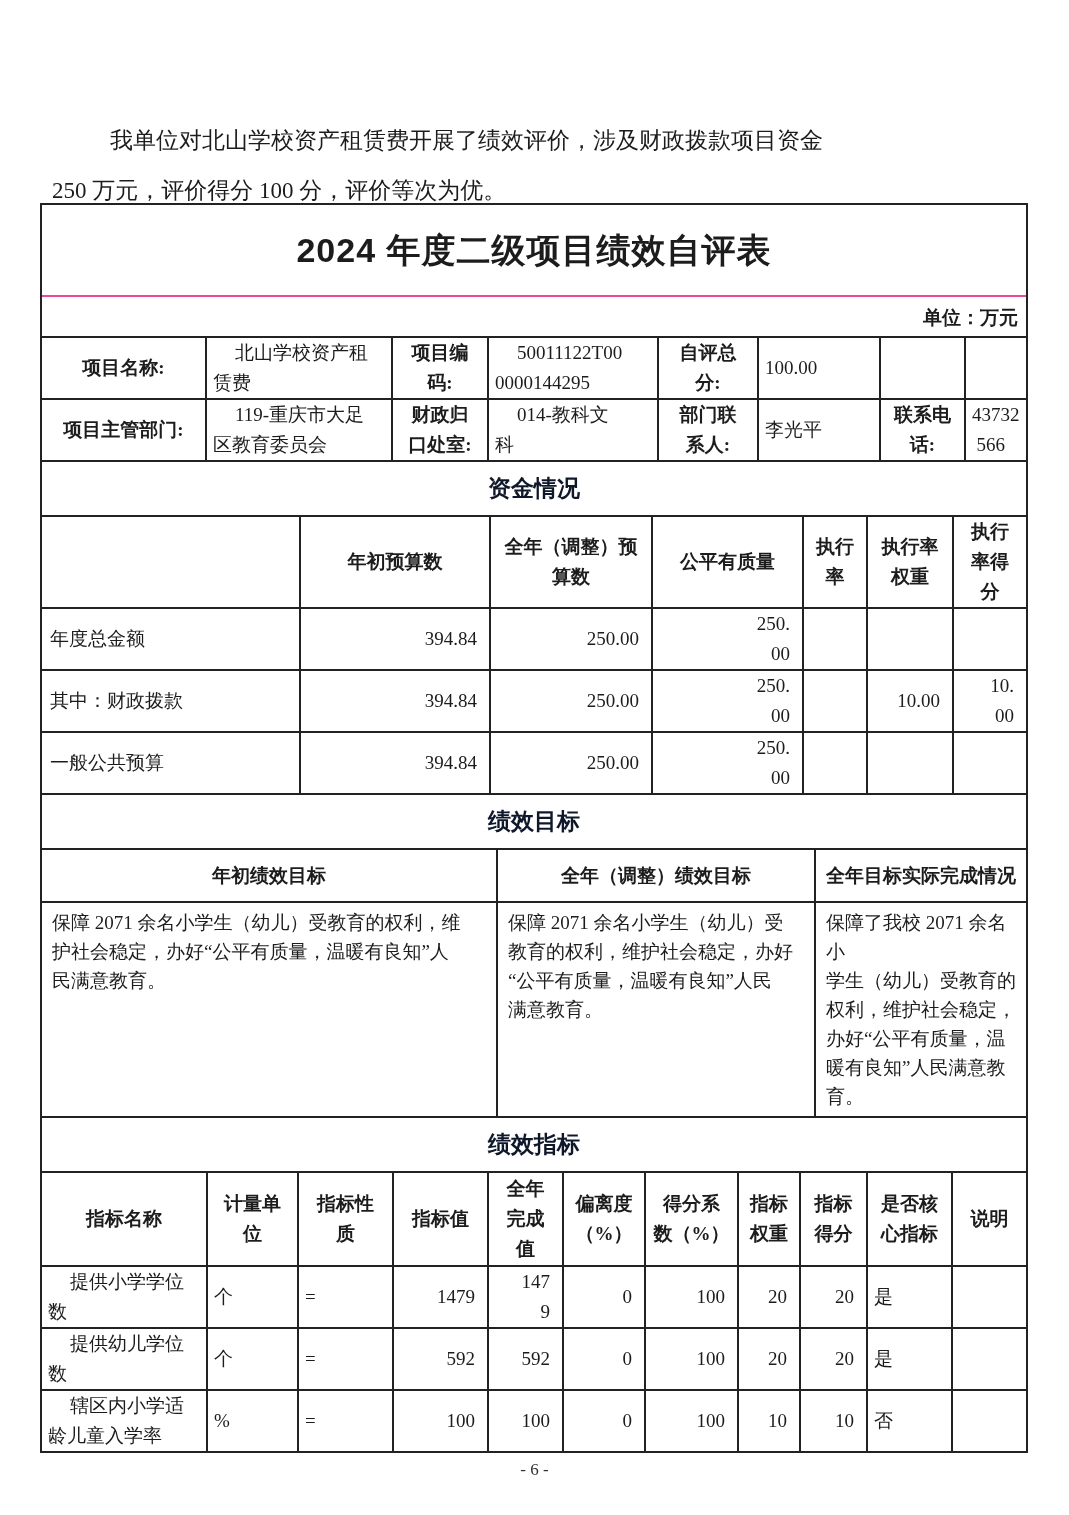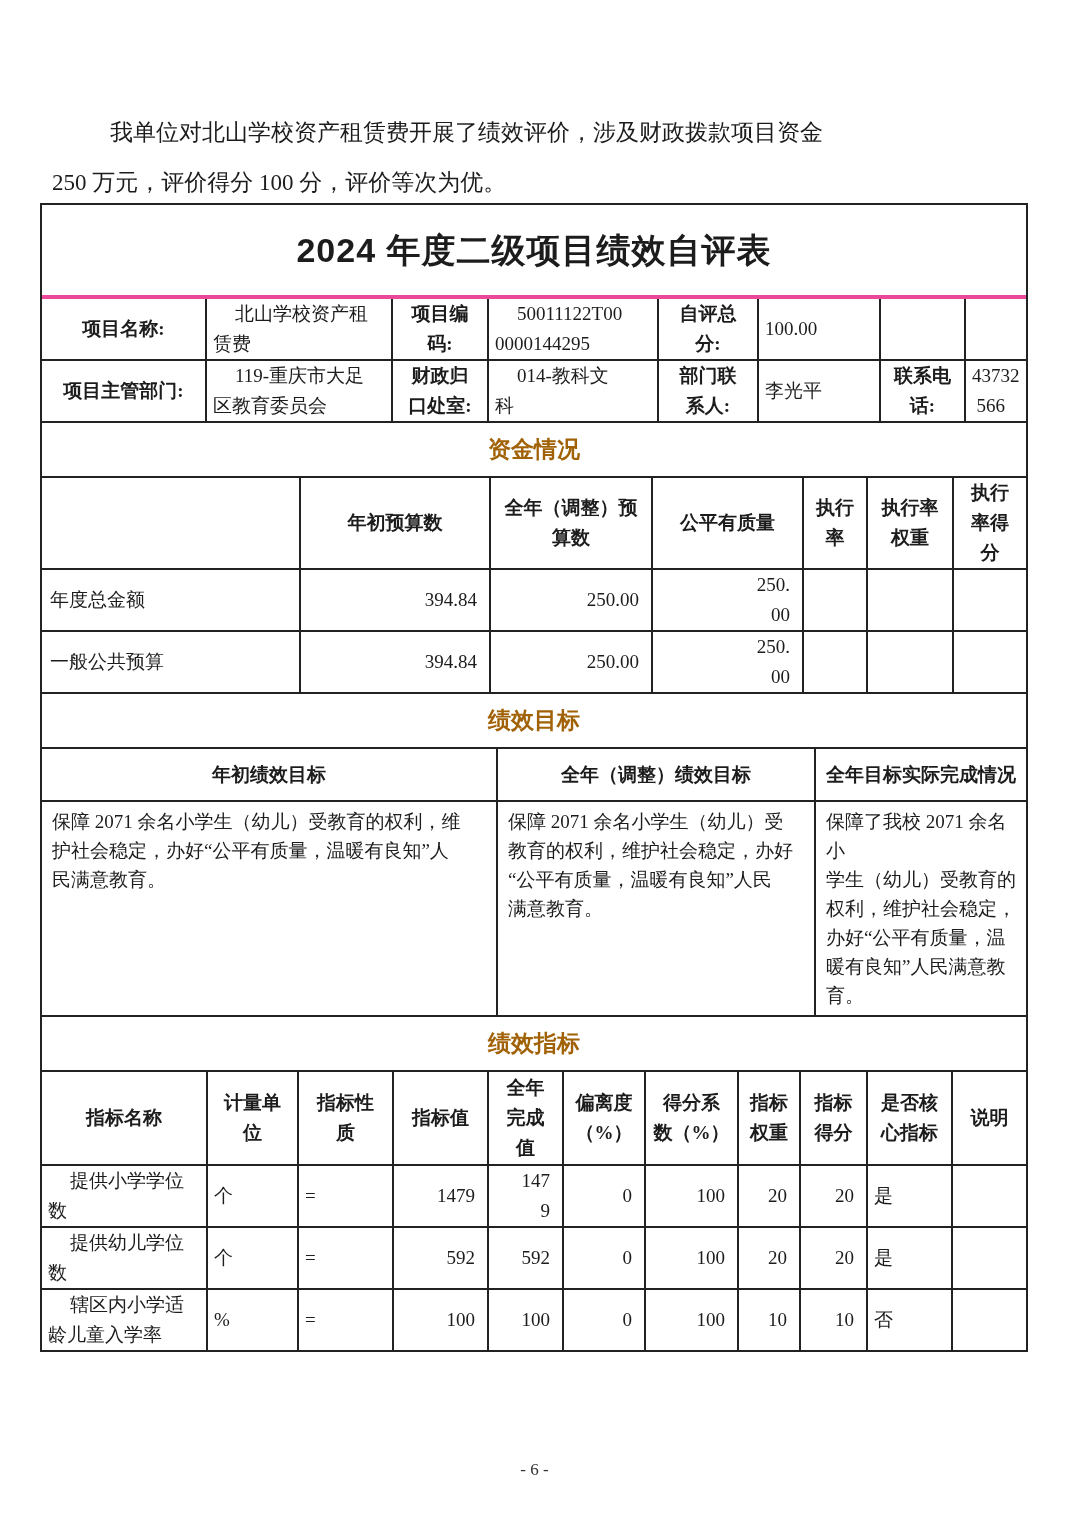--- a/index.html
+++ b/index.html
@@ -1,26 +1,26 @@
 <!DOCTYPE html>
 <html><head>
 <meta charset="utf-8">
 <style>
   html,body{margin:0;padding:0;background:#ffffff;}
   .page{position:relative;width:1069px;height:1515px;background:#ffffff;overflow:hidden;
         font-family:"Liberation Serif","DejaVu Serif",serif;color:#1c1c1c;}
-  .intro{position:absolute;left:52px;top:108px;width:978px;font-size:23px;line-height:50px;
+  .intro{position:absolute;left:52px;top:116px;width:978px;font-size:23px;line-height:50px;
          text-indent:58px;white-space:pre-line;text-align:left;}
   .doc{position:absolute;left:40px;top:203px;width:984px;border:2px solid #222;}
-  .trow{height:90px;line-height:90px;text-align:center;border-bottom:4px solid #ec4899;
+  .trow{height:90px;line-height:90px;text-align:center;border-bottom:2px solid #ec4899;
         font-family:"Liberation Sans","DejaVu Sans",sans-serif;font-weight:bold;font-size:34px;letter-spacing:1px;}
   .urow{height:41px;line-height:41px;text-align:right;border-bottom:2px solid #222;
         font-weight:bold;font-size:19px;padding-right:8px;box-sizing:border-box;}
   .banner{height:53px;line-height:53px;text-align:center;border-top:2px solid #222;border-bottom:2px solid #222;
-          font-family:"Liberation Sans","DejaVu Sans",sans-serif;font-weight:bold;font-size:23px;color:#a16207;}
+          font-family:"Liberation Sans","DejaVu Sans",sans-serif;font-weight:bold;font-size:23px;color:#0f172a;}
   table{width:100%;border-collapse:collapse;table-layout:fixed;}
   td{border-right:2px solid #222;border-bottom:2px solid #222;vertical-align:middle;
      font-size:19px;line-height:30px;white-space:pre-line;padding:0 6px;overflow:hidden;}
   td:last-child{border-right:none;}
   tr:last-child td{border-bottom:none;}
   .lab{text-align:center;font-weight:bold;}
   .hd{text-align:center;font-weight:bold;}
   .ind{text-align:left;text-indent:22px;border-radius:27px;}
   .ctr{}
   .rt{text-align:right;padding-right:12px;}
@@ -33,20 +33,21 @@
 
 <div class="page">
 
   <div class="intro">我单位对北山学校资产租赁费开展了绩效评价，涉及财政拨款项目资金
 250 万元，评价得分 100 分，评价等次为优。</div>
 
   <div class="doc">
 
     <div class="trow">2024 年度二级项目绩效自评表</div>
 
+    <div class="urow">单位：万元</div>
 
     <table>
       <colgroup>
           <col style="width:164px">
           <col style="width:186px">
           <col style="width:96px">
           <col style="width:170px">
           <col style="width:100px">
           <col style="width:122px">
           <col style="width:85px">
@@ -115,20 +116,31 @@
       </tr>
       <tr style="height:61px">
         <td class="lft">年度总金额</td>
         <td class="rt">394.84</td>
         <td class="rt">250.00</td>
         <td class="rt">250.
 00</td>
         <td class="rt"></td>
         <td class="rt"></td>
         <td class="rt"></td>
+      </tr>
+      <tr style="height:61px">
+        <td class="lft">其中：财政拨款</td>
+        <td class="rt">394.84</td>
+        <td class="rt">250.00</td>
+        <td class="rt">250.
+00</td>
+        <td class="rt"></td>
+        <td class="rt">10.00</td>
+        <td class="rt">10.
+00</td>
       </tr>
       <tr style="height:61px">
         <td class="lft">一般公共预算</td>
         <td class="rt">394.84</td>
         <td class="rt">250.00</td>
         <td class="rt">250.
 00</td>
         <td class="rt"></td>
         <td class="rt"></td>
         <td class="rt"></td>

